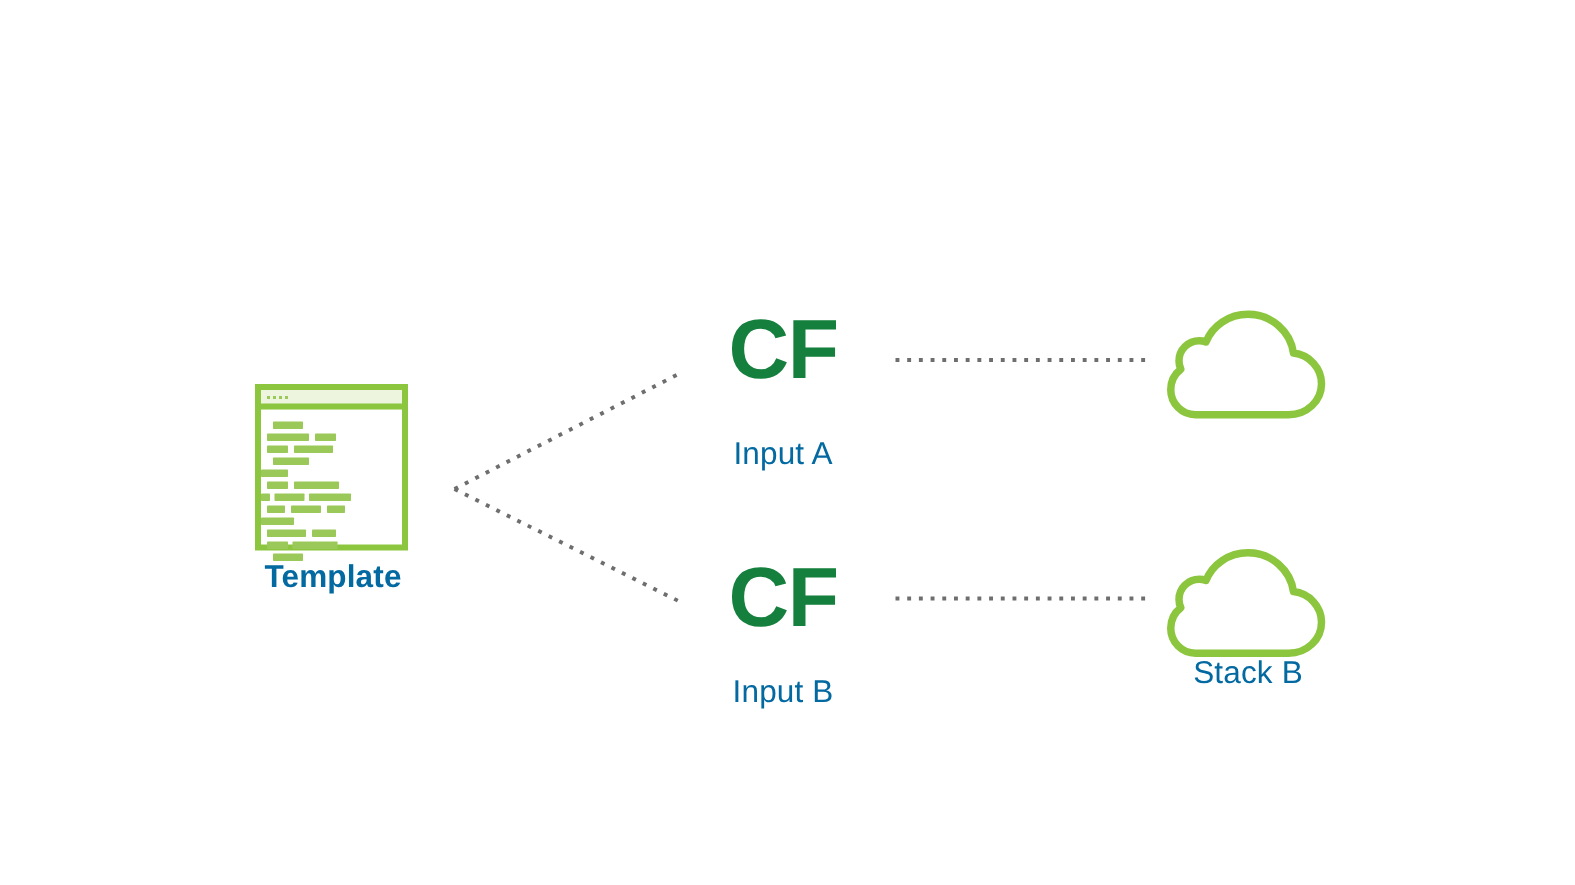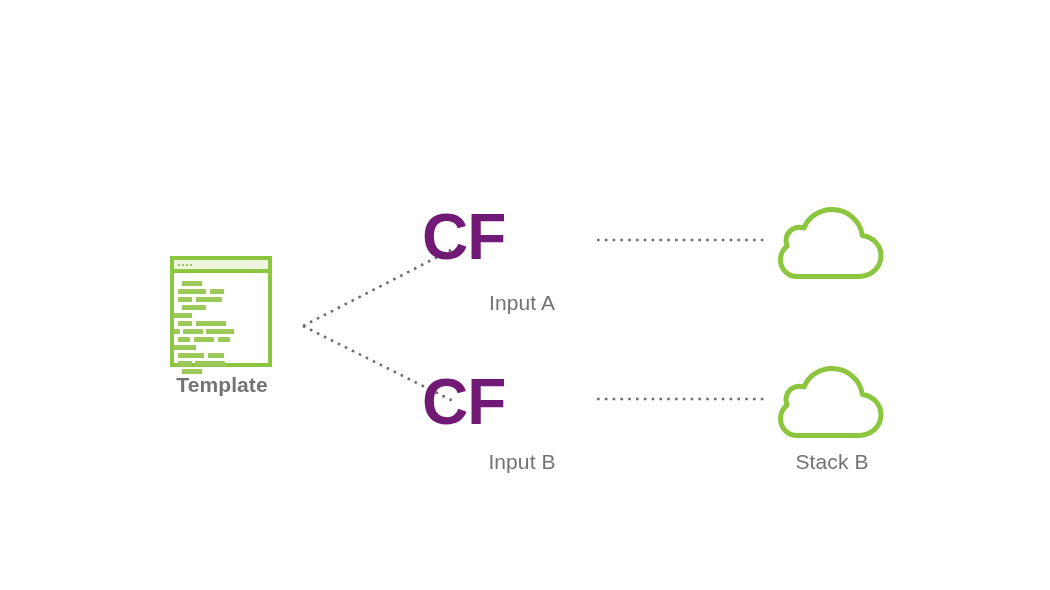--- a/index.html
+++ b/index.html
@@ -19,21 +19,21 @@
     overflow: hidden;
   }
 
   
   .node { position: absolute; }
 
   
   .caption {
     position: absolute;
     text-align: center;
-    color: #737373;
+    color: #0369a1;
     font-family: "Liberation Sans", sans-serif;
     font-size: 21px;
     letter-spacing: 0.1px;
     white-space: nowrap;
     line-height: 1;
   }
   .caption.bold { font-weight: bold; }
 
   
   #template-icon {
@@ -78,28 +78,28 @@
   }
   .code-bar {
     height: 5px;
     background: #9ac95a;
     border-radius: 0.5px;
   }
 
   
   .cf-mark {
     position: absolute;
-    color: #701a75;
+    color: #15803d;
     font-family: "Liberation Sans", sans-serif;
     font-weight: bold;
-    font-size: 64px;
+    font-size: 56px;
     line-height: 1;
     letter-spacing: -1px;
     white-space: nowrap;
-    text-align: left;
+    text-align: center;
   }
 
   
   #wires {
     position: absolute;
     left: 0;
     top: 0;
     width: 1050px;
     height: 590px;
     pointer-events: none;
@@ -195,15 +195,15 @@
   <div class="cf-mark" style="left:422px; top:370px; width:200px;">CF</div>
   <div class="caption" style="left:422px; top:451px; width:200px;">Input B</div>
 
   <svg class="cloud-icon" style="left:778px; top:363px;" viewBox="0 0 108 78" xmlns="http://www.w3.org/2000/svg">
     <path d="M31.5 72.5 H81 C93.4 72.5 103 63.2 103 51.8 C103 41.3 94.9 32.6 84.3 31.4
              C82.4 17.0 69.6 5.5 54.0 5.5 C41.2 5.5 30.2 13.2 26.0 24.0
              C24.6 23.5 23.1 23.2 21.5 23.2 C14.0 23.2 8.0 29.2 8.0 36.6
              C8.0 38.6 8.4 40.4 9.2 42.1 C5.0 45.3 2.5 50.3 2.5 55.9
              C2.5 65.1 9.9 72.5 19.0 72.5 Z" fill="none" stroke="#8CC63F" stroke-width="5" stroke-linejoin="round"></path>
   </svg>
-  <div class="caption" style="left:732px; top:451px; width:200px;">Stack B</div>
+  <div class="caption" style="left:732px; top:438px; width:200px;">Stack B</div>
 
 </div>
 
 </body></html>

